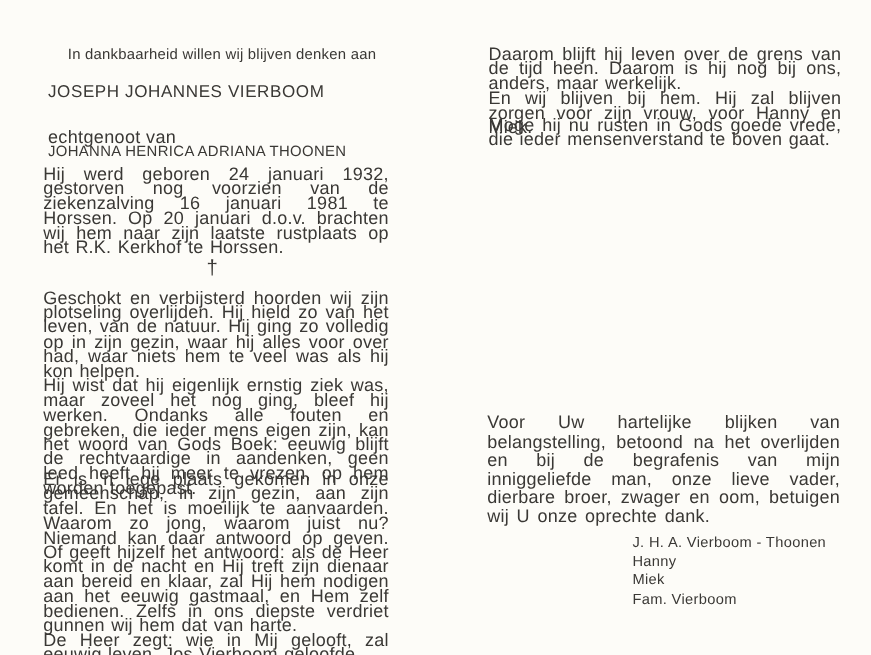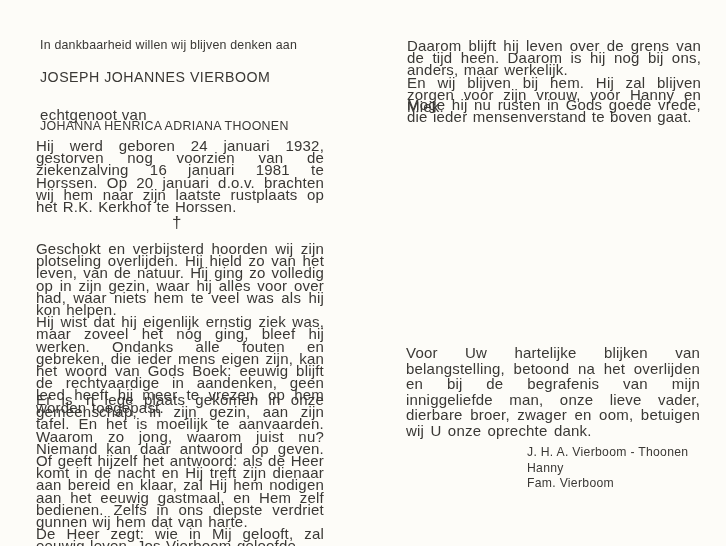--- a/index.html
+++ b/index.html
@@ -3,21 +3,21 @@
 <meta charset="utf-8">
 <style>
   html, body { margin: 0; padding: 0; }
   body {
     width: 726px; height: 546px; overflow: hidden;
     background: #fdfcf8;
     font-family: "Liberation Sans", "DejaVu Sans", sans-serif;
     color: #3a3835;
     position: relative;
   }
-  .intro { position: absolute; top: 38px; left: 40px; width: 290px; font-size: 12.4px; letter-spacing: 0.2px; }
+  .intro { position: absolute; top: 38px; left: 40px; width: 290px; font-size: 12.4px; text-align:center; letter-spacing: 0.2px; }
   .name { position: absolute; top: 69px; left: 40px; width: 290px; font-size: 14.2px; letter-spacing: 0.5px; text-align:left; }
   .spouse-label { position: absolute; top: 106px; left: 40px; width: 290px; font-size: 15px; text-align:left; letter-spacing: 0.3px; }
   .spouse { position: absolute; top: 119px; left: 40px; width: 290px; font-size: 12.4px; letter-spacing: 0.3px; }
   .para { font-size: 15px; line-height: 12.2px; text-align: justify; text-align-last: left; margin: 0; letter-spacing: 0.2px; word-spacing: 1px;}
   .p1 { position: absolute; top: 140px; left: 36px; width: 288px; }
   .cross { position: absolute; top: 213px; left: 172px; font-size: 17px; }
   .p2 { position: absolute; top: 243px; left: 36px; width: 288px; }
   .p2 .sub { margin: 0; }
   .p3 { position: absolute; top: 394px; left: 36px; width: 288px; }
   .r1 { position: absolute; top: 40px; left: 407px; width: 294px; }
@@ -52,14 +52,15 @@
   <p class="para">Daarom blijft hij leven over de grens van de tijd heen. Daarom is hij nog bij ons, anders, maar werkelijk.</p>
   <p class="para">En wij blijven bij hem. Hij zal blijven zorgen voor zijn vrouw, voor Hanny en Miek.</p>
 </div>
 <p class="para r2">Moge hij nu rusten in Gods goede vrede, die ieder mensenverstand te boven gaat.</p>
 
 <p class="para r3">Voor Uw hartelijke blijken van belangstelling, betoond na het overlijden en bij de begrafenis van mijn inniggeliefde man, onze lieve vader, dierbare broer, zwager en oom, betuigen wij U onze oprechte dank.</p>
 
 <div class="signers">
   <div>J. H. A. Vierboom - Thoonen</div>
   <div>Hanny</div>
+  <div>Miek</div>
   <div>Fam. Vierboom</div>
 </div>
 
 </body></html>

